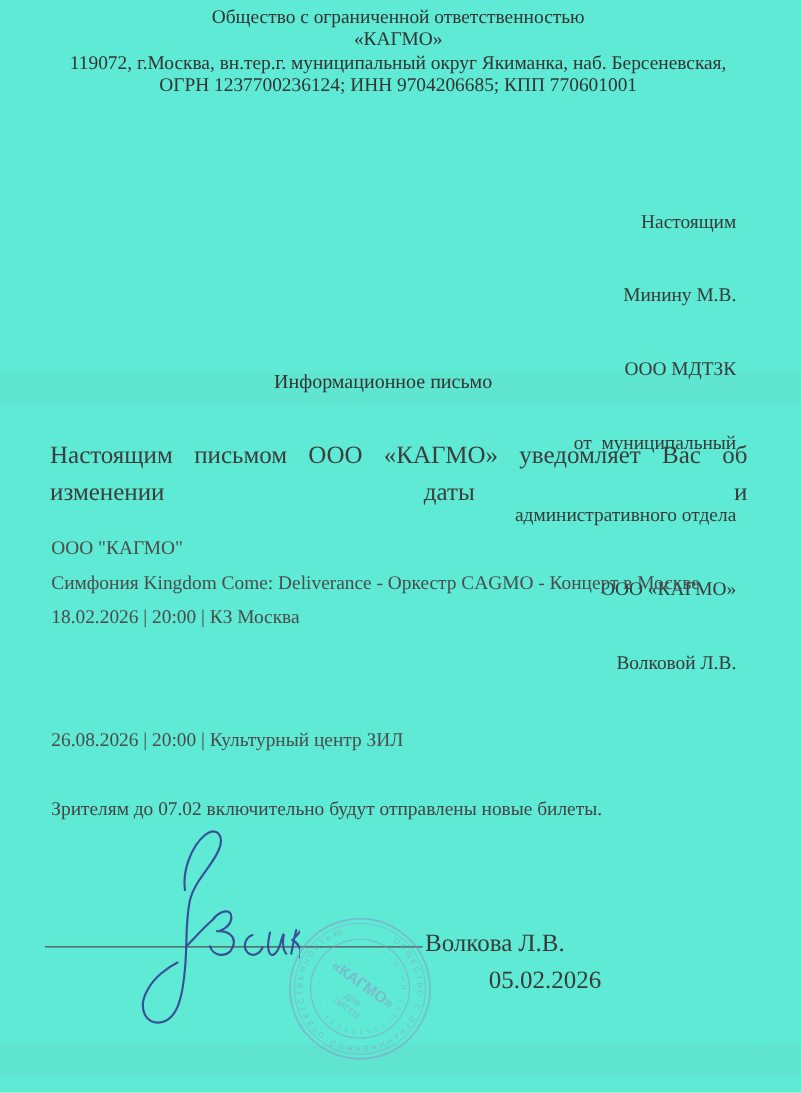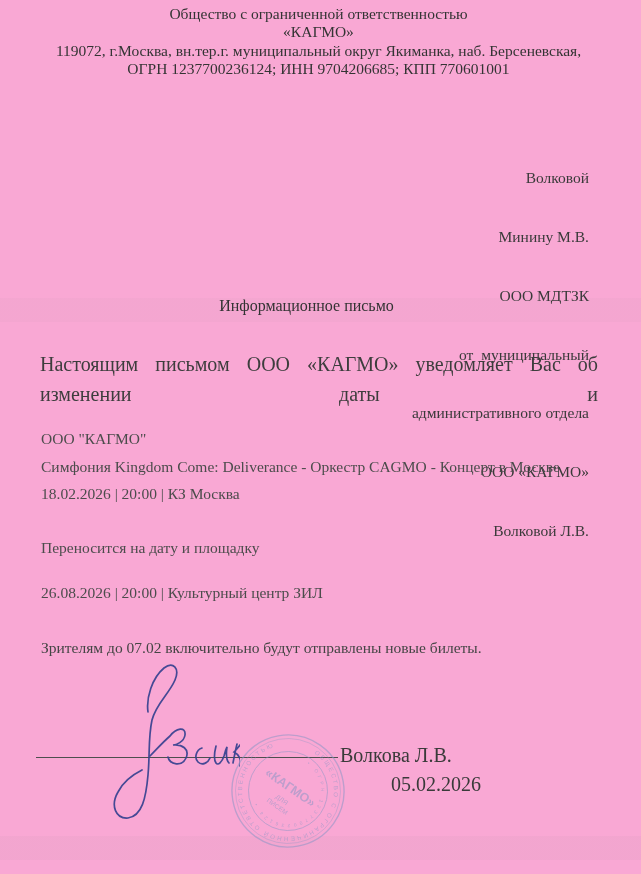--- a/index.html
+++ b/index.html
@@ -1,21 +1,21 @@
 <!DOCTYPE html>
 <html lang="ru" style="--ink: #35418f; --stamp: #8d96c6;"><head>
 <meta charset="utf-8">
 <style>
   html, body { margin: 0; padding: 0; background: #e9e9e9; }
   .page {
     position: relative;
     width: 641px;
     height: 874px;
     margin: 0 auto;
-    background: #f9a8d4;
+    background: #5eead4;
     font-family: "Liberation Serif", "DejaVu Serif", serif;
     color: #2e2e2e;
     overflow: hidden;
   }
   
   .page::before {
     content: "";
     position: absolute; inset: 0;
     background:
       linear-gradient(180deg, transparent 0 298px, rgba(120,120,120,0.04) 298px 322px, transparent 322px 836px, rgba(120,120,120,0.05) 836px 860px, transparent 860px);
@@ -93,42 +93,41 @@
 <div class="page">
 
   <header class="letterhead">
     <div>Общество с ограниченной ответственностью</div>
     <div>«КАГМО»</div>
     <div>119072, г.Москва, вн.тер.г. муниципальный округ Якиманка, наб. Берсеневская,</div>
     <div>ОГРН 1237700236124; ИНН 9704206685; КПП 770601001</div>
   </header>
 
   <div class="recipient">
-    <div>Волковой</div>
+    <div>Настоящим</div>
     <div>Минину М.В.</div>
     <div>ООО МДТЗК</div>
     <div>от  муниципальный</div>
     <div>административного отдела</div>
     <div>ООО «КАГМО»</div>
     <div>Волковой Л.В.</div>
   </div>
 
   <div class="title">Информационное письмо</div>
 
   <div class="intro">
     <div class="justify-line">Настоящим письмом ООО «КАГМО» уведомляет Вас об изменении даты и</div>
   </div>
 
   <div class="event">
     <div>ООО "КАГМО"</div>
     <div>Симфония Kingdom Come: Deliverance - Оркестр CAGMO - Концерт в Москве</div>
     <div>18.02.2026 | 20:00 | КЗ Москва</div>
   </div>
 
-  <div class="transfer">Переносится на дату и площадку</div>
   <div class="newdate">26.08.2026 | 20:00 | Культурный центр ЗИЛ</div>
   <div class="tickets">Зрителям до 07.02 включительно будут отправлены новые билеты.</div>
 
   <div class="sig-line"></div>
 
   <svg class="signature" viewBox="0 0 150 165" xmlns="http://www.w3.org/2000/svg" aria-hidden="true">
     <path d="M58,52 C56,38 62,18 74,8 C83,1 90,8 85,20 C79,34 66,44 62,60 C58,78 60,95 58,115 C56,138 52,156 38,158 C26,159 20,146 28,132 C33,122 44,114 52,110"></path>
     <path d="M60,96 C66,90 72,83 80,76 C86,68 96,66 95,75 C94,82 86,85 83,85 C92,84 100,89 96,98 C92,107 80,105 78,97 M112,88 C106,90 104,98 108,102 C112,106 118,103 120,98 M126,86 C124,94 124,100 126,103 C128,106 132,102 134,96 C135,92 136,89 137,87 C136,94 136,100 139,103 M147,84 C145,92 144,98 143,103 M158,72 C154,81 148,88 144,92 C148,94 152,99 150,106"></path>
   </svg>
 

